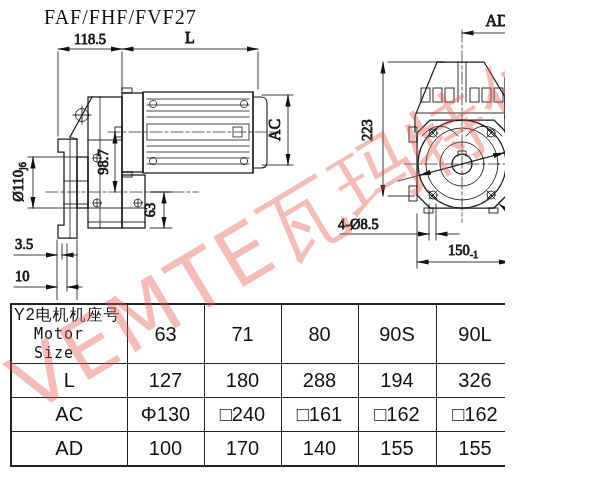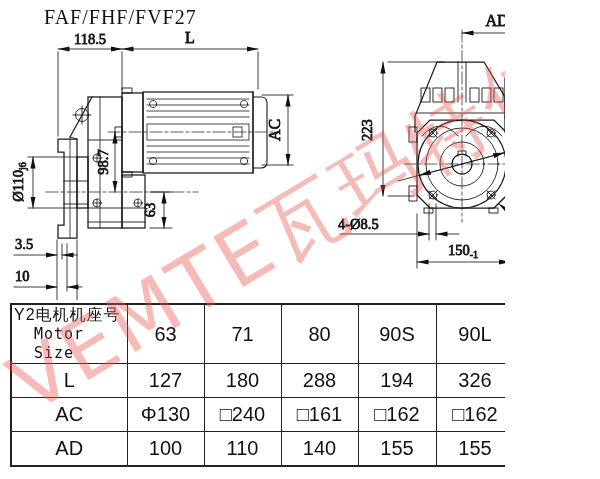--- a/index.html
+++ b/index.html
@@ -277,21 +277,21 @@
       <td>Φ130</td>
       <td>□240</td>
       <td>□161</td>
       <td>□162</td>
       <td>□162</td>
       <td>□185</td>
     </tr>
     <tr style="height:34px">
       <td class="rowlabel">AD</td>
       <td>100</td>
-      <td>110</td>
+      <td>170</td>
       <td>140</td>
       <td>155</td>
       <td>155</td>
       <td>180</td>
     </tr>
   </tbody>
     </table>
 
   <div class="watermark">VEMTE瓦玛特传动</div>
 

